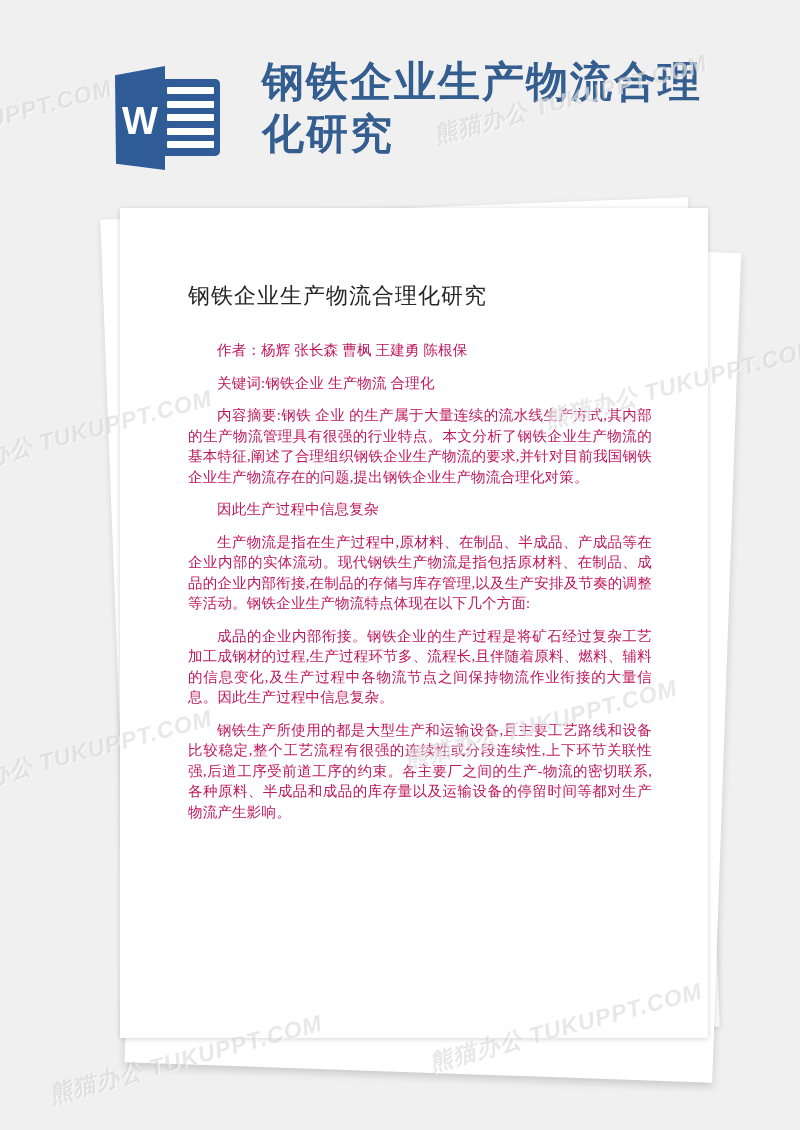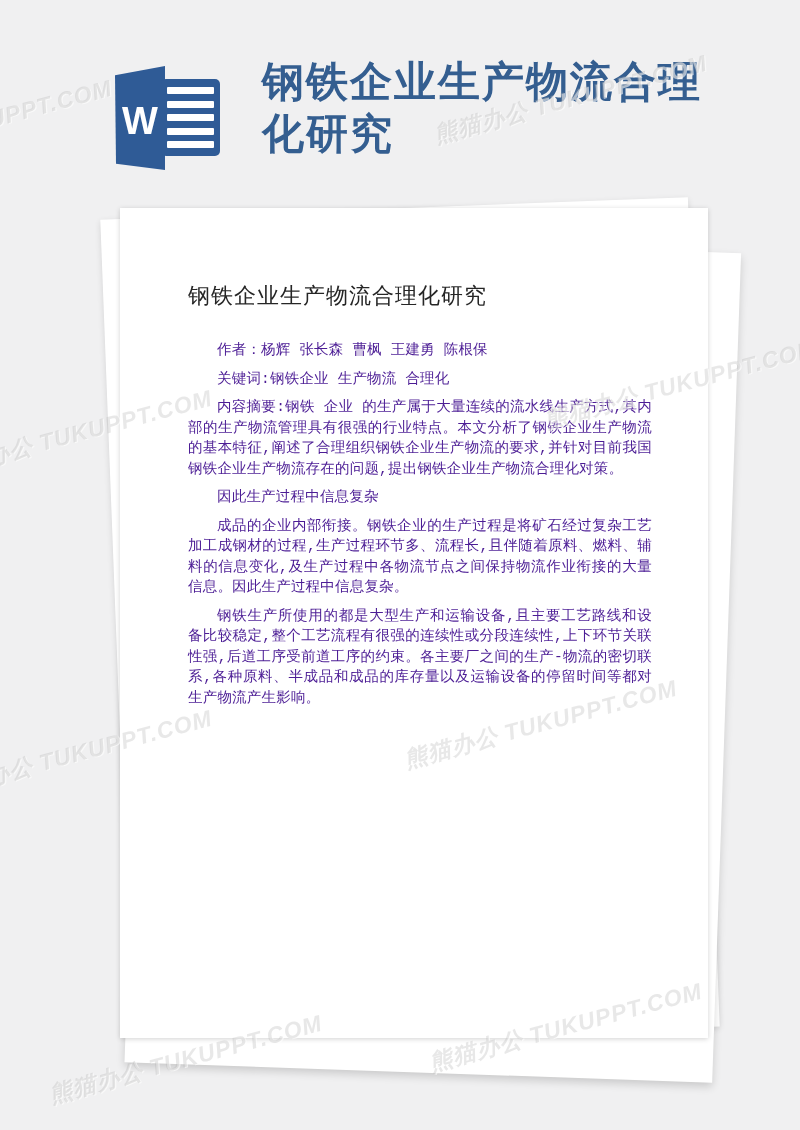--- a/index.html
+++ b/index.html
@@ -55,23 +55,23 @@
     left:120px;top:208px;width:588px;height:830px;
     box-shadow:0 1px 5px rgba(0,0,0,0.18);
     padding:73px 56px 0 68px;box-sizing:border-box;
     overflow:hidden;
   }
   .doc-title{
     font-size:22px;color:#262626;letter-spacing:1px;
     margin:0 0 29px 0;font-weight:400;
   }
   .doc-par{
-    margin:0 0 8px 0;
+    margin:12px 0 8px 0;
     font-size:14.5px;line-height:20.5px;letter-spacing:0.2px;
-    color:#4c1d95;text-indent:2em;text-align:justify;font-family:Liberation Mono, monospace;
+    color:#be185d;text-indent:2em;text-align:justify;
   }
 
   
   .watermark-layer{position:absolute;left:0;top:0;width:800px;height:1130px;pointer-events:none;}
   .watermark{
     position:absolute;white-space:nowrap;
     font-family:"Liberation Sans","DejaVu Sans",sans-serif;
     font-weight:700;font-style:italic;font-size:23px;letter-spacing:1px;
     color:rgba(174,174,174,0.28);
     text-shadow:1px 1px 0 rgba(255,255,255,0.6);
@@ -101,20 +101,21 @@
     <div class="header-title">钢铁企业生产物流合理化研究</div>
   </div>
 
   <div class="page page-main">
     <h1 class="doc-title">钢铁企业生产物流合理化研究</h1>
     <p class="doc-par">作者：杨辉 张长森 曹枫 王建勇 陈根保</p>
     <div>
         <p class="doc-par">关键词:钢铁企业 生产物流 合理化</p>
         <p class="doc-par">内容摘要:钢铁 企业 的生产属于大量连续的流水线生产方式,其内部的生产物流管理具有很强的行业特点。本文分析了钢铁企业生产物流的基本特征,阐述了合理组织钢铁企业生产物流的要求,并针对目前我国钢铁企业生产物流存在的问题,提出钢铁企业生产物流合理化对策。</p>
         <p class="doc-par">因此生产过程中信息复杂</p>
+        <p class="doc-par">生产物流是指在生产过程中,原材料、在制品、半成品、产成品等在企业内部的实体流动。现代钢铁生产物流是指包括原材料、在制品、成品的企业内部衔接,在制品的存储与库存管理,以及生产安排及节奏的调整等活动。钢铁企业生产物流特点体现在以下几个方面:</p>
         <p class="doc-par">成品的企业内部衔接。钢铁企业的生产过程是将矿石经过复杂工艺加工成钢材的过程,生产过程环节多、流程长,且伴随着原料、燃料、辅料的信息变化,及生产过程中各物流节点之间保持物流作业衔接的大量信息。因此生产过程中信息复杂。</p>
         <p class="doc-par">钢铁生产所使用的都是大型生产和运输设备,且主要工艺路线和设备比较稳定,整个工艺流程有很强的连续性或分段连续性,上下环节关联性强,后道工序受前道工序的约束。各主要厂之间的生产-物流的密切联系,各种原料、半成品和成品的库存量以及运输设备的停留时间等都对生产物流产生影响。</p>
       </div>
   </div>
 
   <div class="watermark-layer">
       <div class="watermark" style="left: -160px; top: 145px;">熊猫办公 TUKUPPT.COM</div>
       <div class="watermark" style="left: 435px; top: 120px;">熊猫办公 TUKUPPT.COM</div>
       <div class="watermark" style="left: -60px; top: 455px;">熊猫办公 TUKUPPT.COM</div>
       <div class="watermark" style="left: 545px; top: 405px;">熊猫办公 TUKUPPT.COM</div>

